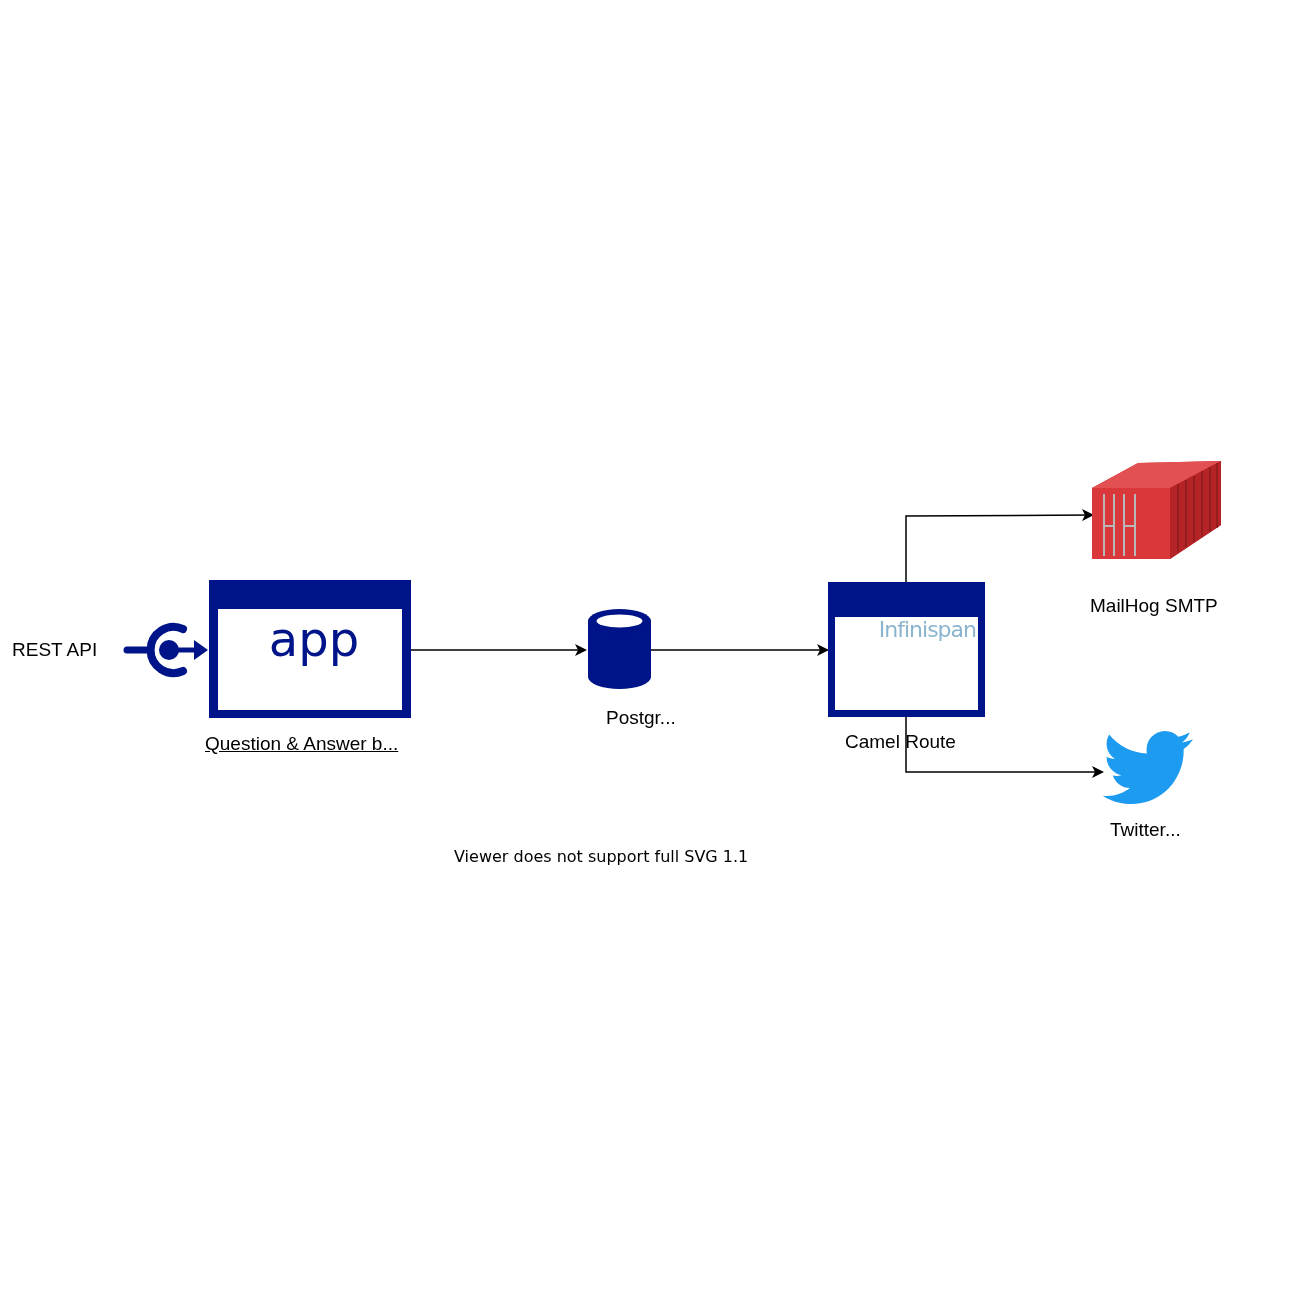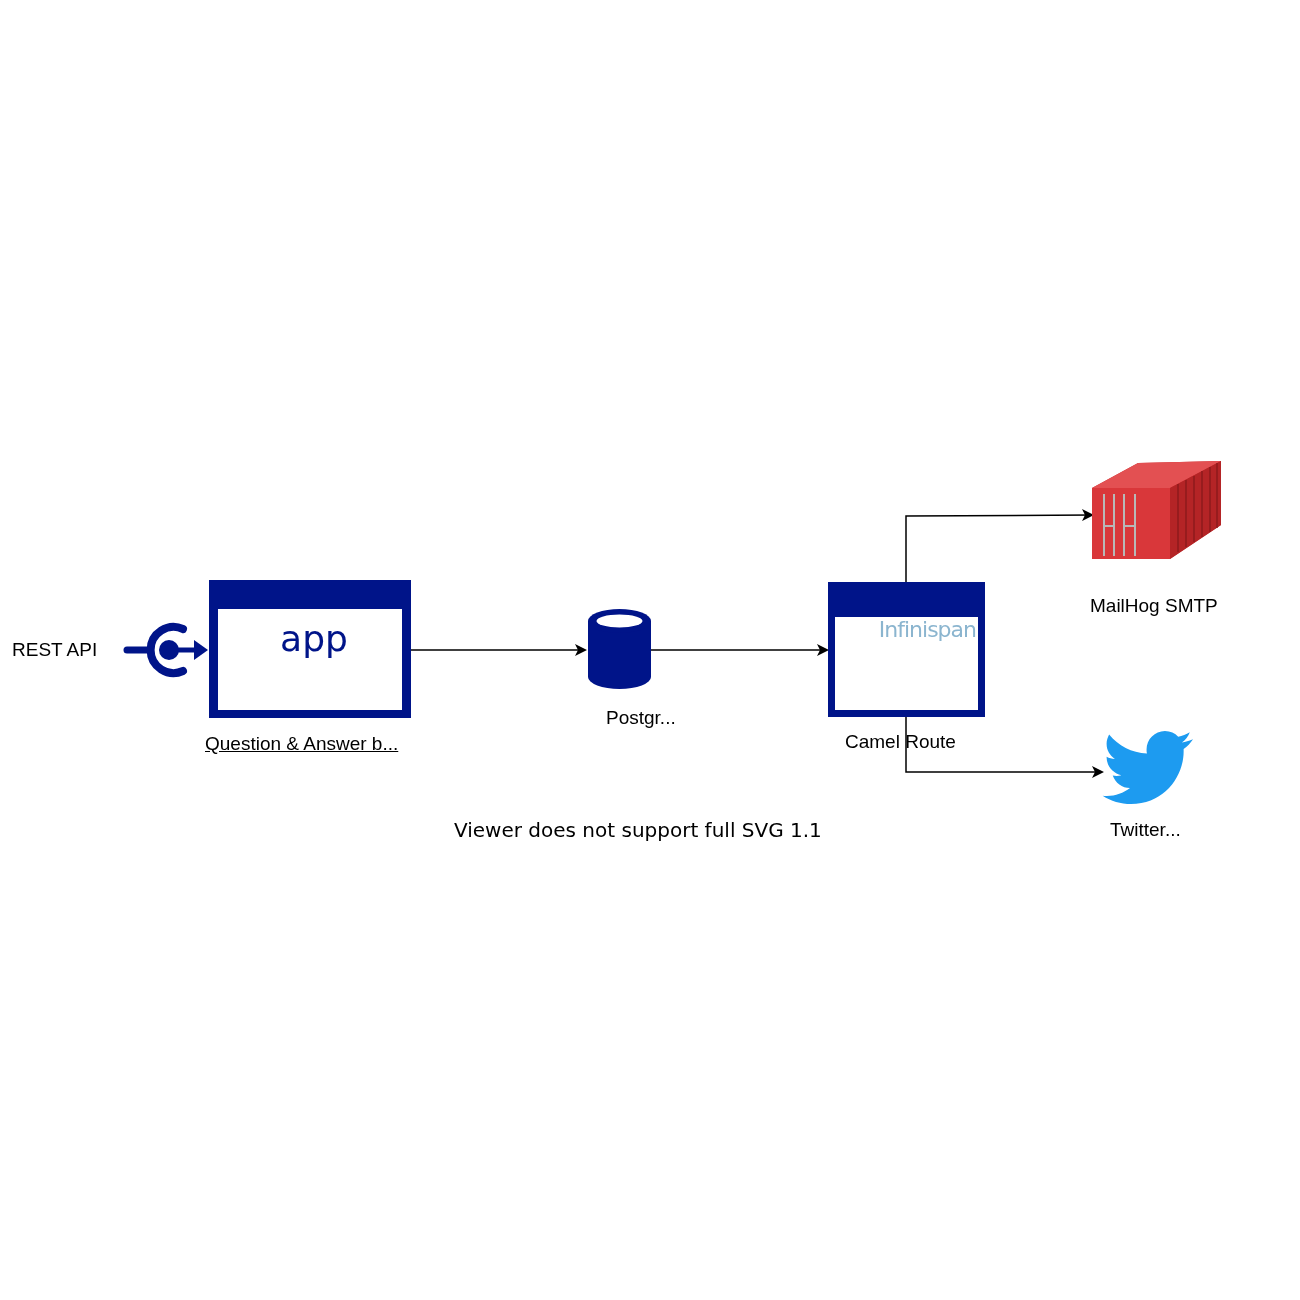--- a/index.html
+++ b/index.html
@@ -1,21 +1,21 @@
 <!DOCTYPE html>
 <html><head>
   <meta charset="utf-8">
   <style>
     html, body { margin: 0; padding: 0; background: #ffffff; }
     body { width: 1300px; height: 1300px; position: relative; overflow: hidden;
            font-family: "Liberation Sans", sans-serif; }
     .abs { position: absolute; }
     .label { font-size: 19px; color: #000; white-space: nowrap; }
     svg.diagram { position: absolute; left: 0; top: 0; }
-    .warn { font-family: "DejaVu Sans", sans-serif; font-size: 20px; color: #000; }
+    .warn { font-family: "DejaVu Sans", sans-serif; font-size: 16px; color: #000; margin-top: 29px; }
   </style>
 </head>
 <body>
 
 <svg class="diagram" width="1300" height="1300" viewBox="0 0 1300 1300">
   <defs>
     <marker id="arrow" markerWidth="12" markerHeight="12" refX="10" refY="6" orient="auto" markerUnits="userSpaceOnUse">
       <path d="M0,0 L12,6 L0,12 L3,6 Z" fill="#000"></path>
     </marker>
   </defs>
@@ -72,21 +72,21 @@
     </g>
   </g>
 
   <g transform="translate(1103,728) scale(0.36)">
     <path fill="#1d9bf0" d="M248 32c-9 4-19 7-29 8 10-6 18-16 22-28-10 6-21 10-32 12-9-10-22-16-37-16-28 0-51 23-51 51 0 4 0 8 1 12-42-2-80-22-105-53-4 8-7 16-7 26 0 18 9 33 23 42-8 0-16-2-23-6v1c0 25 18 45 41 50-4 1-9 2-14 2-3 0-6 0-10-1 7 20 26 35 48 35-18 14-40 22-64 22-4 0-8 0-12-1 23 15 50 23 79 23 94 0 146-78 146-146v-7c10-7 19-16 26-27z"></path>
   </g>
 </svg>
 
 <div class="abs label" style="left:12px; top:639px;">REST API</div>
 
-<div class="abs" style="left:218px; top:609px; width:192px; text-align:center; font-family:'DejaVu Sans', sans-serif; font-size:36px; color:#001489; line-height:60px;">app</div>
+<div class="abs" style="left:218px; top:609px; width:192px; text-align:center; font-family:'DejaVu Sans', sans-serif; font-size:48px; color:#001489; line-height:60px;">app</div>
 <div class="abs label" style="left:205px; top:733px;text-decoration:underline;">Question &amp; Answer b...</div>
 
 <div class="abs label" style="left:582px; top:707px;margin-left:24px;">Postgr...</div>
 
 <div class="abs" style="left:868px; top:617px; width:108px; text-align:right; font-family:'DejaVu Sans', sans-serif; font-size:22px; font-weight:400; color:#8bb5cf; letter-spacing:-1px;">Infinispan</div>
 <div class="abs label" style="left:845px; top:731px; background:transparent;">Camel Route</div>
 
 <div class="abs label" style="left:1090px; top:595px;">MailHog SMTP</div>
 
 <div class="abs label" style="left:1110px; top:819px;">Twitter...</div>

